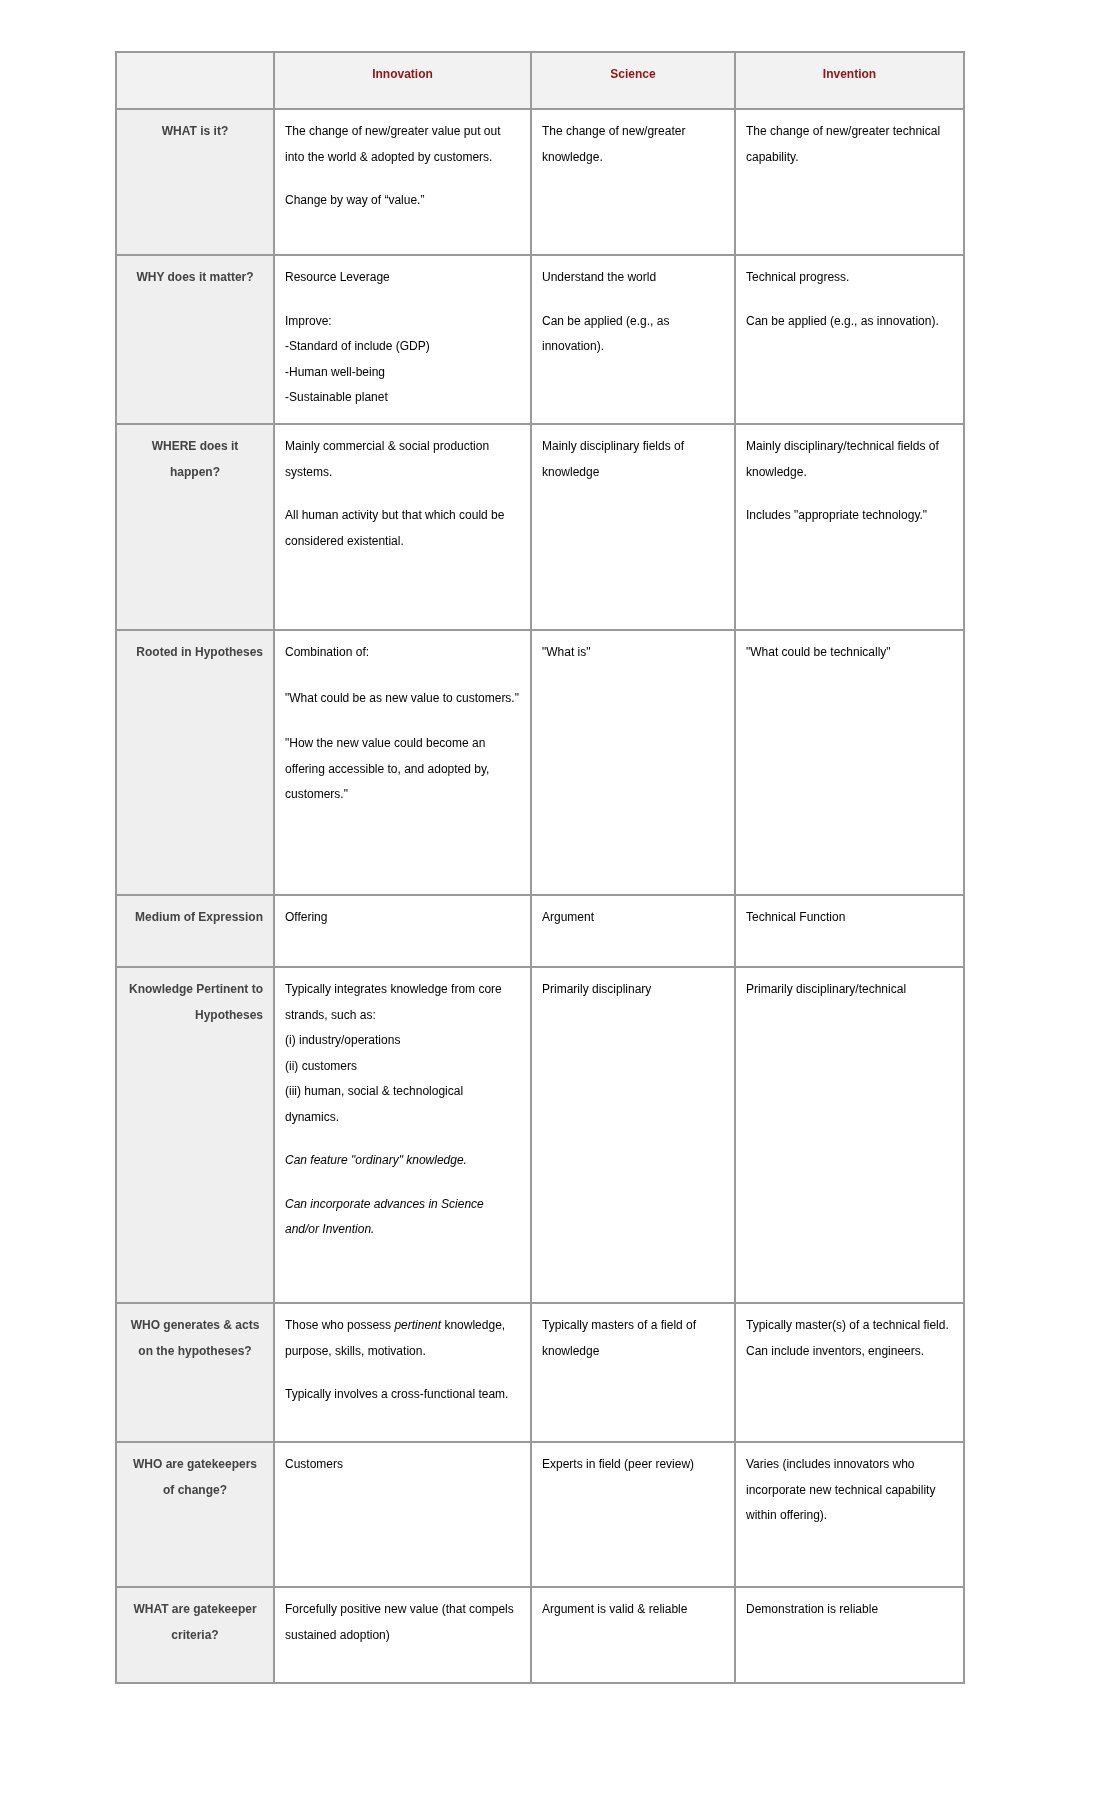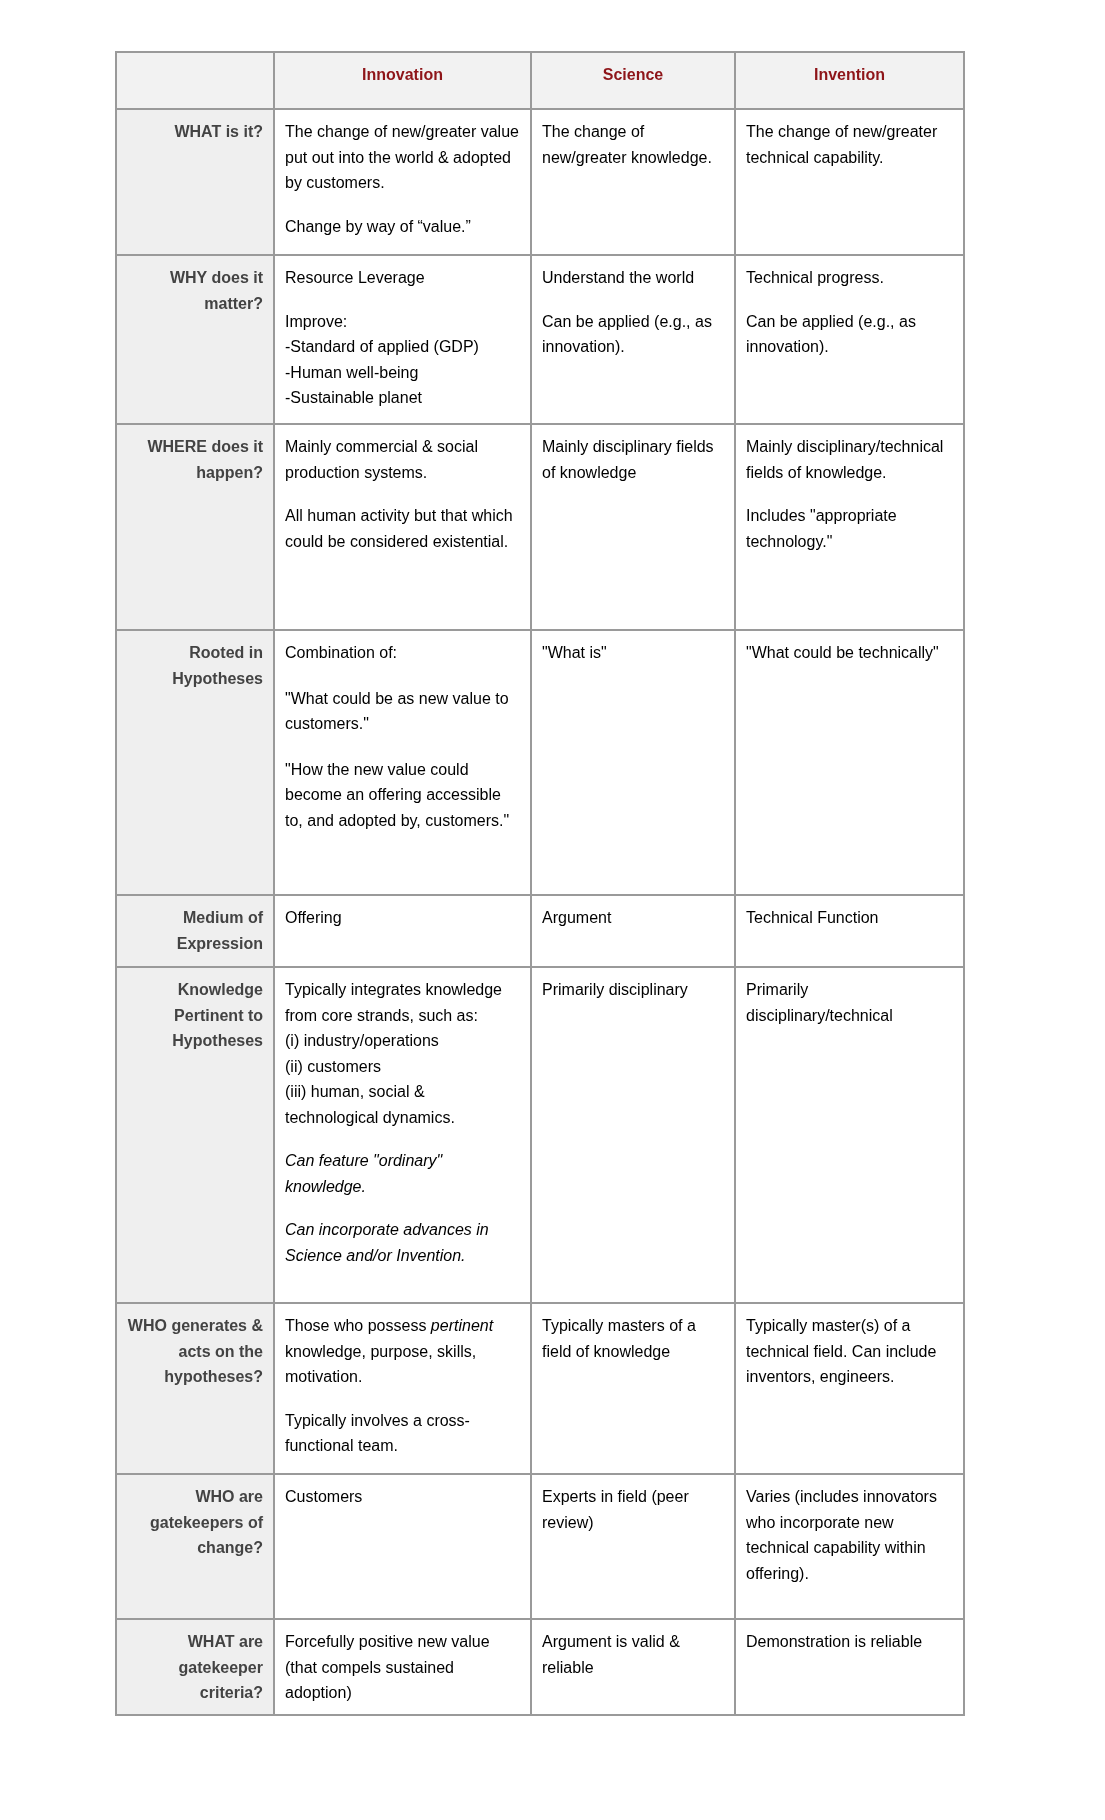--- a/index.html
+++ b/index.html
@@ -5,41 +5,41 @@
   html, body { margin: 0; padding: 0; background: #ffffff; }
   body { width: 1105px; height: 1820px; position: relative; font-family: "Liberation Sans", sans-serif; color: #000; }
   table.cmp {
     position: absolute; left: 115px; top: 51px;
     width: 848px; border-collapse: collapse; table-layout: fixed;
   }
   table.cmp td, table.cmp th {
     border: 2px solid #9a9a9a;
     vertical-align: top;
     padding: 9px 10px 8px 10px;
-    font-size: 16px; line-height: 25.5px;
+    font-size: 12px; line-height: 25.5px;
     box-sizing: border-box;
   }
   col.c0 { width: 158px; } col.c1 { width: 257px; } col.c2 { width: 204px; } col.c3 { width: 229px; }
   thead th {
     background: #f2f2f2; color: #8e1519; font-weight: bold; font-size: 20px;
     text-align: center; vertical-align: middle; height: 57px; padding: 0 6px;
   }
   td.label {
-    background: #efefef; color: #434343; font-weight: bold; text-align: right;
+    background: #efefef; color: #434343; font-weight: bold; text-align: center;
     padding-left: 4px; padding-right: 6px;
   }
   td.label.right { text-align: right; }
   td.cell { background: #fff; }
   .p { margin: 0; }
   .gap { height: 18px; }
   .gap-lg { height: 20px; }
   .it { font-style: italic; }
   tr.r1 { height: 146px; } tr.r2 { height: 169px; padding-left: 44px; } tr.r3 { height: 206px; }
   tr.r4 { height: 88px; } tr.r5 { height: 265px; } tr.r6 { height: 72px; margin-left: 47px; }
-  tr.r7 { height: 336px; } tr.r8 { height: 171px; } tr.r9 { height: 145px; }
+  tr.r7 { height: 336px; } tr.r8 { height: 139px; } tr.r9 { height: 145px; }
   tr.r10 { height: 96px; }
 </style>
 </head>
 <body>
 
 <table class="cmp">
   <colgroup>
       <col class="c0">
       <col class="c1">
       <col class="c2">
@@ -69,21 +69,21 @@
         <p class="p">The change of new/greater technical capability.</p>
       </td>
     </tr>
 
     <tr class="r2">
       <td class="label">WHY does it matter?</td>
       <td class="cell">
         <p class="p">Resource Leverage</p>
         <div class="gap"></div>
         <p class="p">Improve:</p>
-        <p class="p">-Standard of applied (GDP)</p>
+        <p class="p">-Standard of include (GDP)</p>
         <p class="p">-Human well-being</p>
         <p class="p">-Sustainable planet</p>
       </td>
       <td class="cell">
         <p class="p">Understand the world</p>
         <div class="gap"></div>
         <p class="p">Can be applied (e.g., as innovation).</p>
       </td>
       <td class="cell">
         <p class="p">Technical progress.</p>

